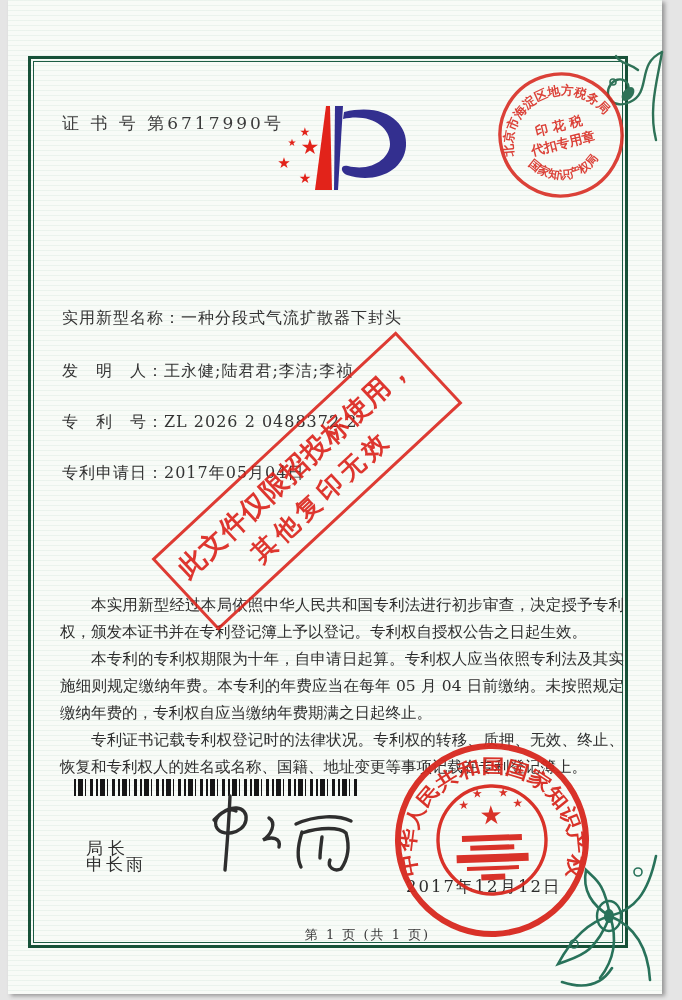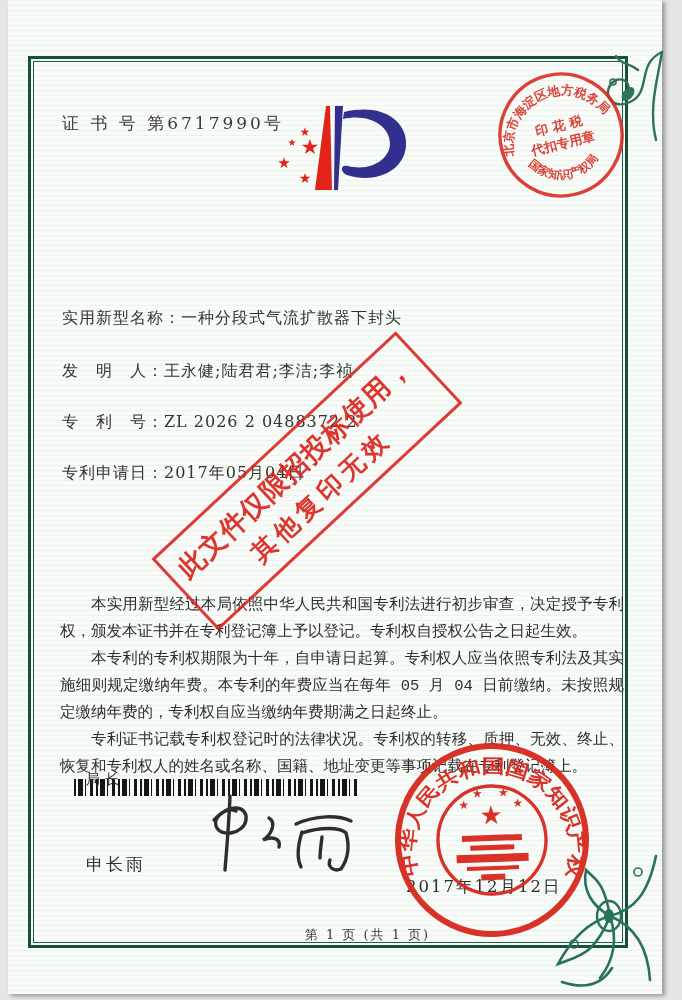--- a/index.html
+++ b/index.html
@@ -20,37 +20,37 @@
 
   .tax-stamp { position:absolute; left:496px; top:70px; width:130px; height:130px; transform:rotate(-14deg); opacity:.88; }
 
   .title { position:absolute; left:28px; top:218px; width:600px; text-align:center;
            font-size:35px; font-weight:bold; color:#2b2b2b; letter-spacing:11px; }
 
   .field { position:absolute; left:62px; font-size:16px; color:#333; letter-spacing:1px; white-space:nowrap; }
   .f0{top:308px} .f1{top:361px} .f2{top:412px} .f3{top:463px} .f4{top:514px} .f5{top:565px}
 
   .body-text { position:absolute; left:60px; top:592px; width:564px; font-size:15.5px;
-               line-height:27px; color:#2e2e2e; text-align:justify;font-family:Liberation Mono, monospace; }
+               line-height:27px; color:#2e2e2e; text-align:justify; }
   .body-text p { text-indent:2em; }
 
   .overlay-stamp {
     position:absolute; left:140px; top:432px; width:334px; height:98px;
     border:3px solid rgba(218,32,24,.88); transform:rotate(-43deg);
     display:flex; flex-direction:column; justify-content:center; align-items:center;
     color:rgba(218,32,24,.9); font-weight:bold; z-index:6; background:transparent;
   }
   .overlay-stamp .l1 { font-size:27px; letter-spacing:1px; }
   .overlay-stamp .l2 { font-size:25px; letter-spacing:5px; margin-top:4px; }
 
   .barcode { position:absolute; left:74px; top:779px; width:284px; height:17px;
     background:repeating-linear-gradient(90deg,#161616 0 2px,transparent 2px 4px,#161616 4px 9px,
       transparent 9px 11px,#161616 11px 12px,transparent 12px 16px,#161616 16px 19px,transparent 19px 22px); }
 
-  .sig-title { position:absolute; left:86px; top:771px; font-size:14px; letter-spacing:5px; color:#2f2f2f; }
+  .sig-title { position:absolute; left:86px; top:837px; font-size:17px; letter-spacing:5px; color:#2f2f2f; }
   .sig-name  { position:absolute; left:86px; top:853px; font-size:17px; letter-spacing:3px; color:#2f2f2f; }
   .signature { position:absolute; left:196px; top:790px; width:165px; height:88px; }
 
   .seal-date { position:absolute; left:406px; top:876px; font-size:16.5px; color:#2d2d2d; letter-spacing:2px; z-index:3;}
   .official-seal { position:absolute; left:392px; top:740px; width:200px; height:200px; transform:rotate(-2deg); z-index:4; opacity:.95; }
 
   .footer { position:absolute; left:28px; top:926px; width:679px; text-align:center;
             font-size:13px; color:#3a3a3a; letter-spacing:2px; }
 
   .flourish-tr { position:absolute; left:578px; top:48px; width:88px; height:104px; }

